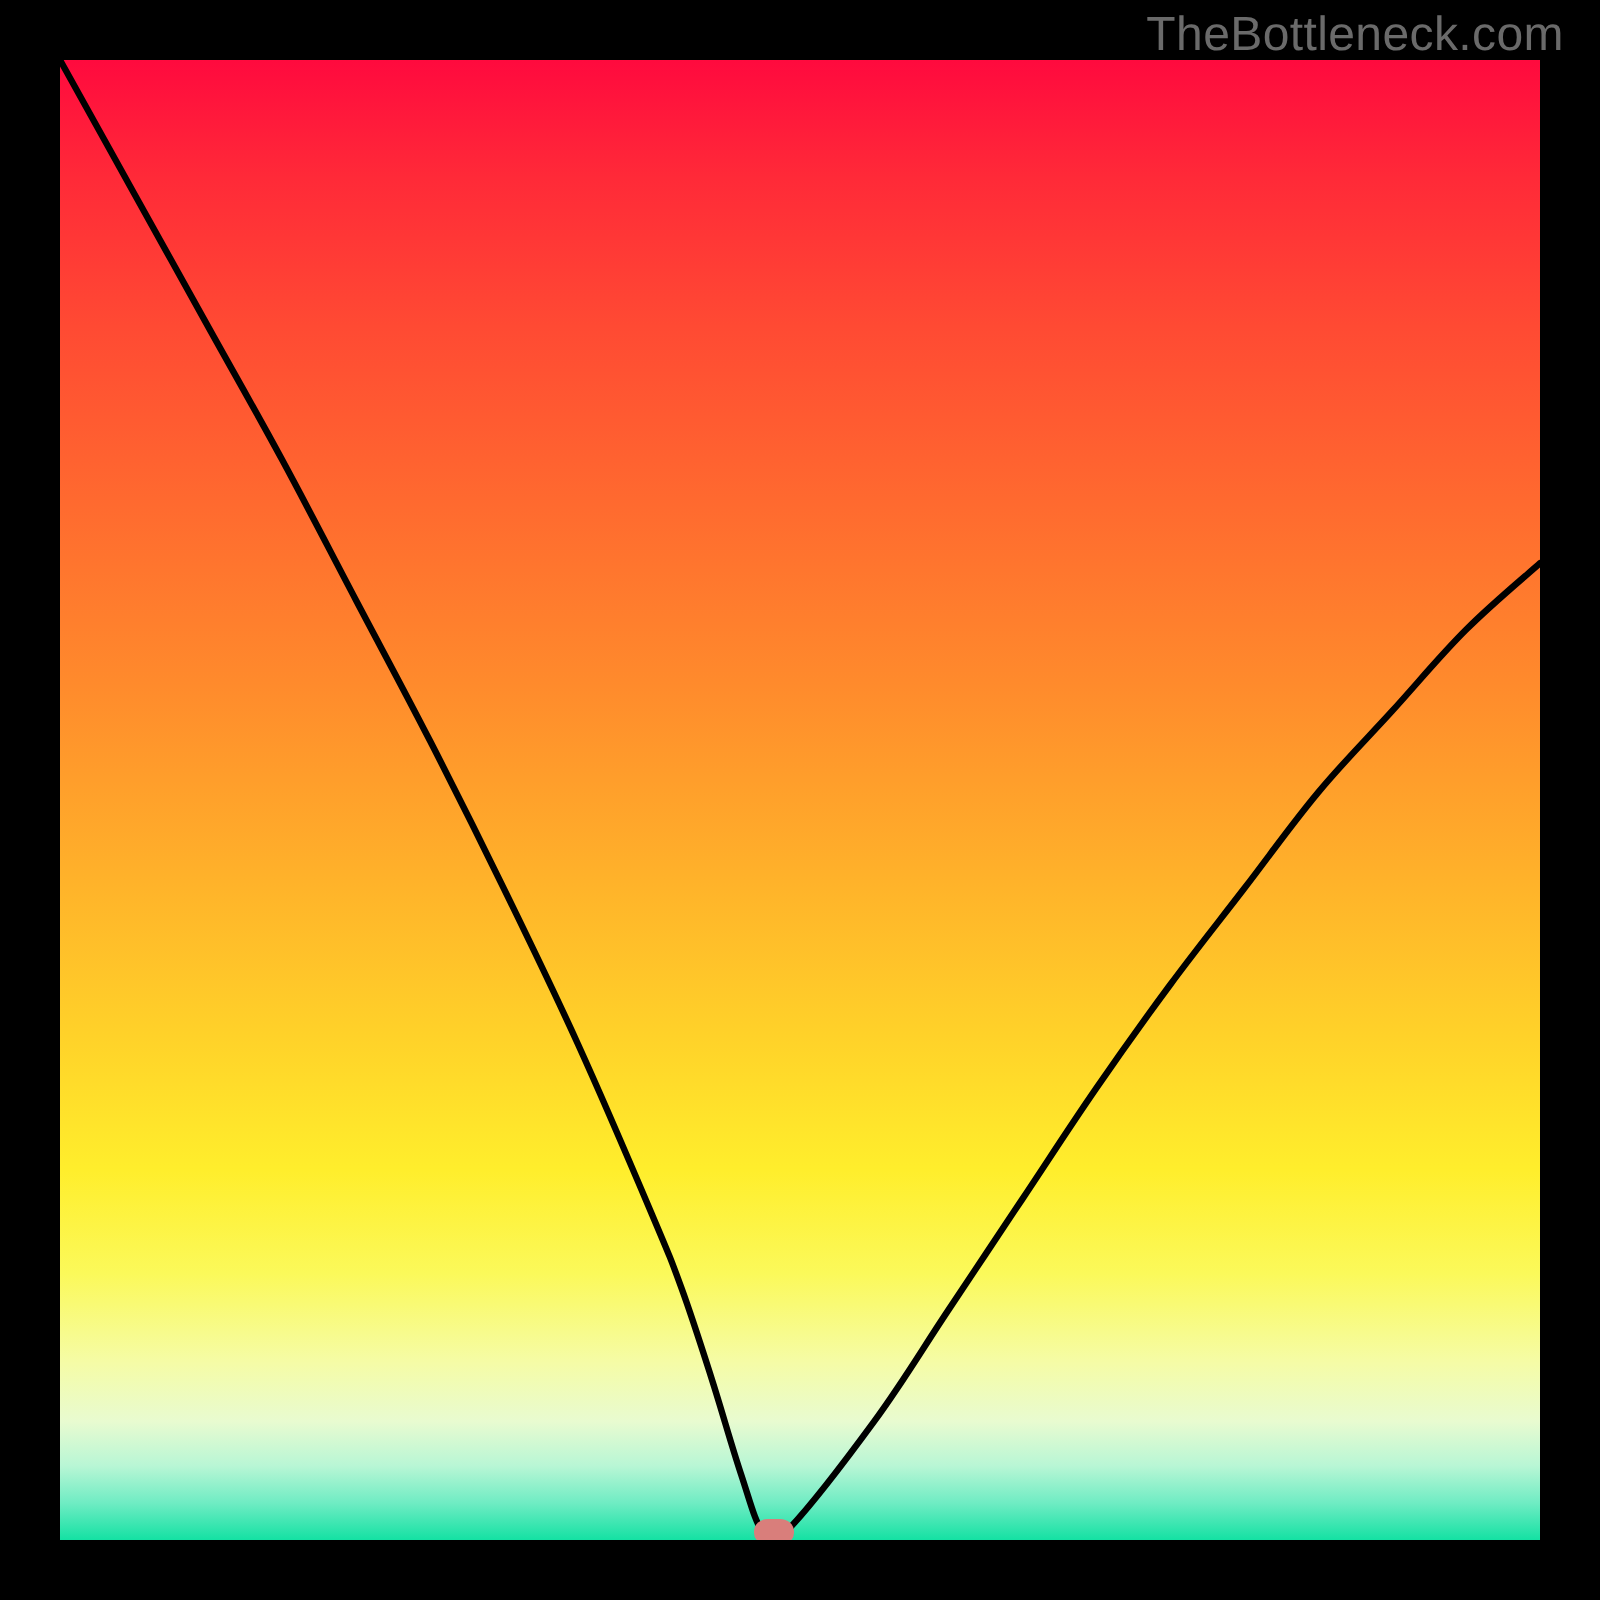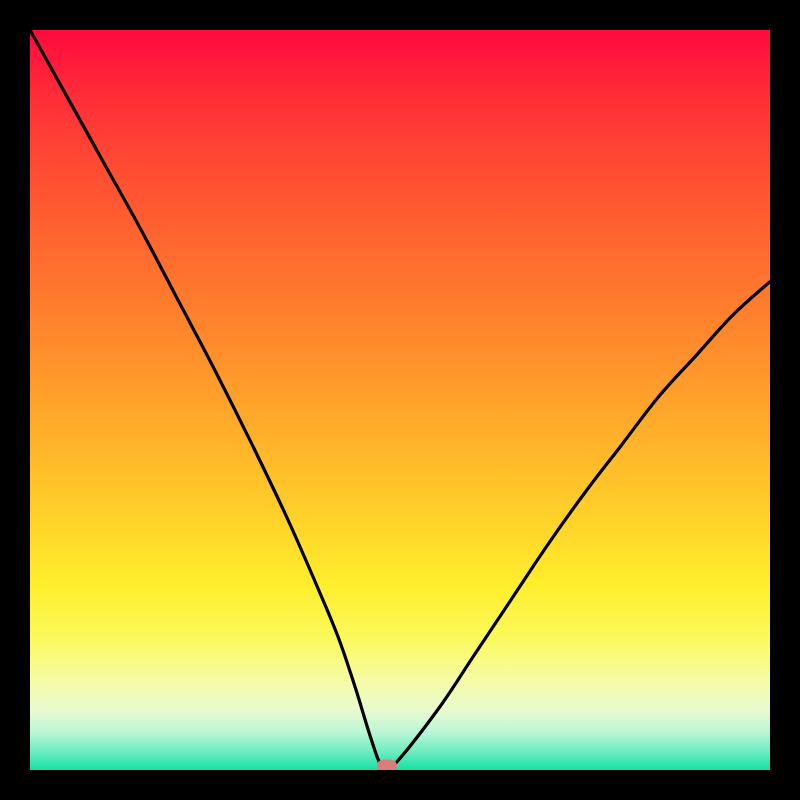--- a/index.html
+++ b/index.html
@@ -69,20 +69,21 @@
     background: #d97e7b;
     z-index: 3;
     transform: translate(-50%, -50%);
   }
 </style>
 </head>
 <body>
 
 <div class="frame">
 
+  <div class="watermark">TheBottleneck.com</div>
 
   <div class="plot-area">
     <div class="gradient"></div>
 
     <svg class="curve" viewBox="0 0 740 740" preserveAspectRatio="none">
       <path id="curve-path" fill="none" stroke="#000000" stroke-width="3.2" stroke-linecap="round" stroke-linejoin="round" d="M 0.00 0.00 C 6.66 11.99, 23.68 42.62, 37.00 66.60 C 50.32 90.58, 60.68 109.22, 74.00 133.20 C 87.32 157.18, 97.68 175.16, 111.00 199.80 C 124.32 224.44, 134.68 244.79, 148.00 270.10 C 161.32 295.41, 171.68 314.43, 185.00 340.40 C 198.32 366.37, 208.68 387.09, 222.00 414.40 C 235.32 441.71, 245.68 462.80, 259.00 492.10 C 272.32 521.40, 286.68 555.22, 296.00 577.20 C 305.32 599.18, 305.47 599.55, 310.80 614.20 C 316.13 628.85, 320.27 641.95, 325.60 658.60 C 330.93 675.25, 335.74 692.71, 340.40 706.70 C 345.06 720.69, 347.50 730.97, 351.50 736.30 C 355.50 741.63, 352.61 746.29, 362.60 736.30 C 372.59 726.31, 392.35 700.78, 407.00 680.80 C 421.65 660.82, 430.68 645.28, 444.00 625.30 C 457.32 605.32, 467.68 589.78, 481.00 569.80 C 494.32 549.82, 504.68 533.61, 518.00 514.30 C 531.32 494.99, 541.68 480.48, 555.00 462.50 C 568.32 444.52, 578.68 431.72, 592.00 414.40 C 605.32 397.08, 615.68 382.28, 629.00 366.30 C 642.32 350.32, 652.68 340.25, 666.00 325.60 C 679.32 310.95, 689.68 298.22, 703.00 284.90 C 716.32 271.58, 733.34 257.59, 740.00 251.60"></path>
     </svg>
 
     <div id="min-marker" class="marker" style="left: 357.42px; top: 736.3px;"></div>
   </div>

